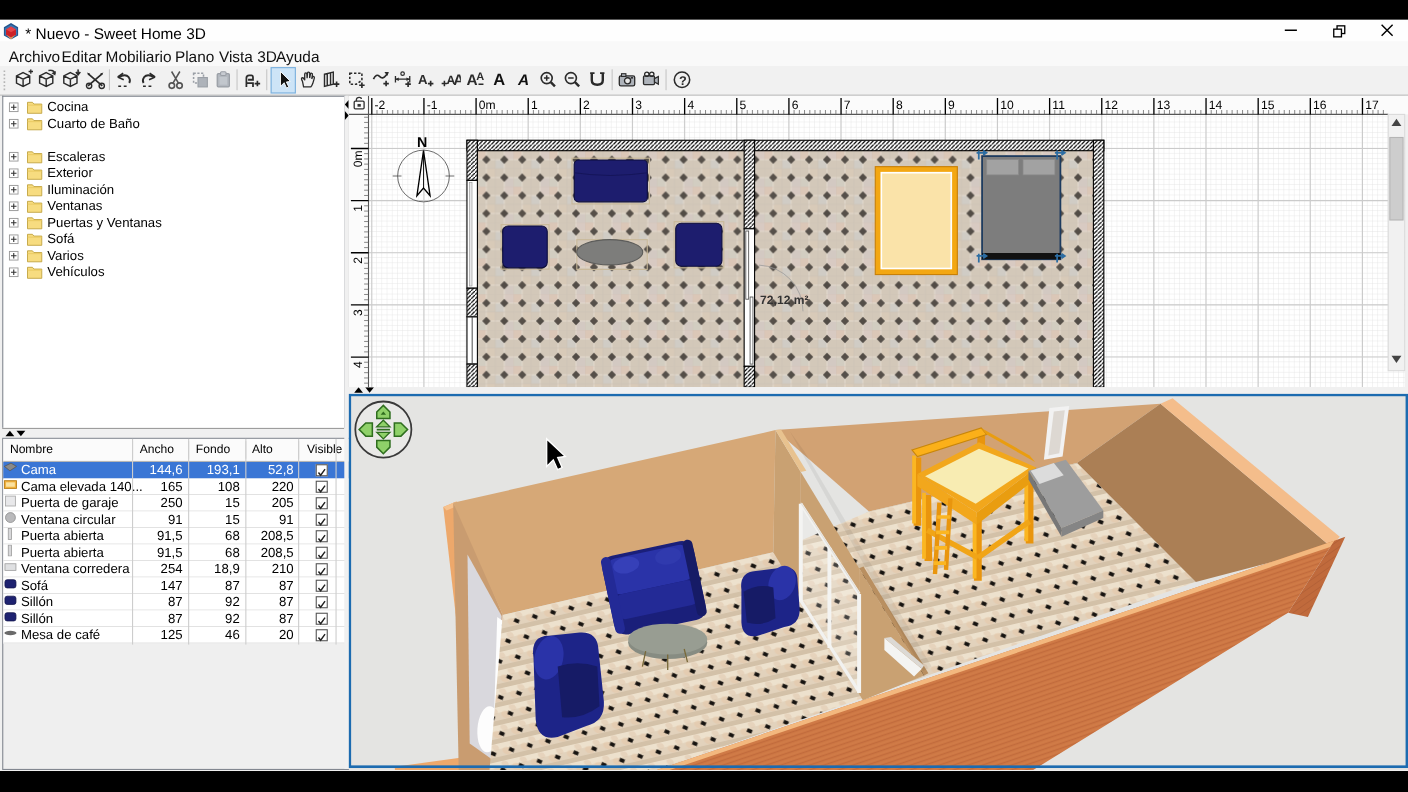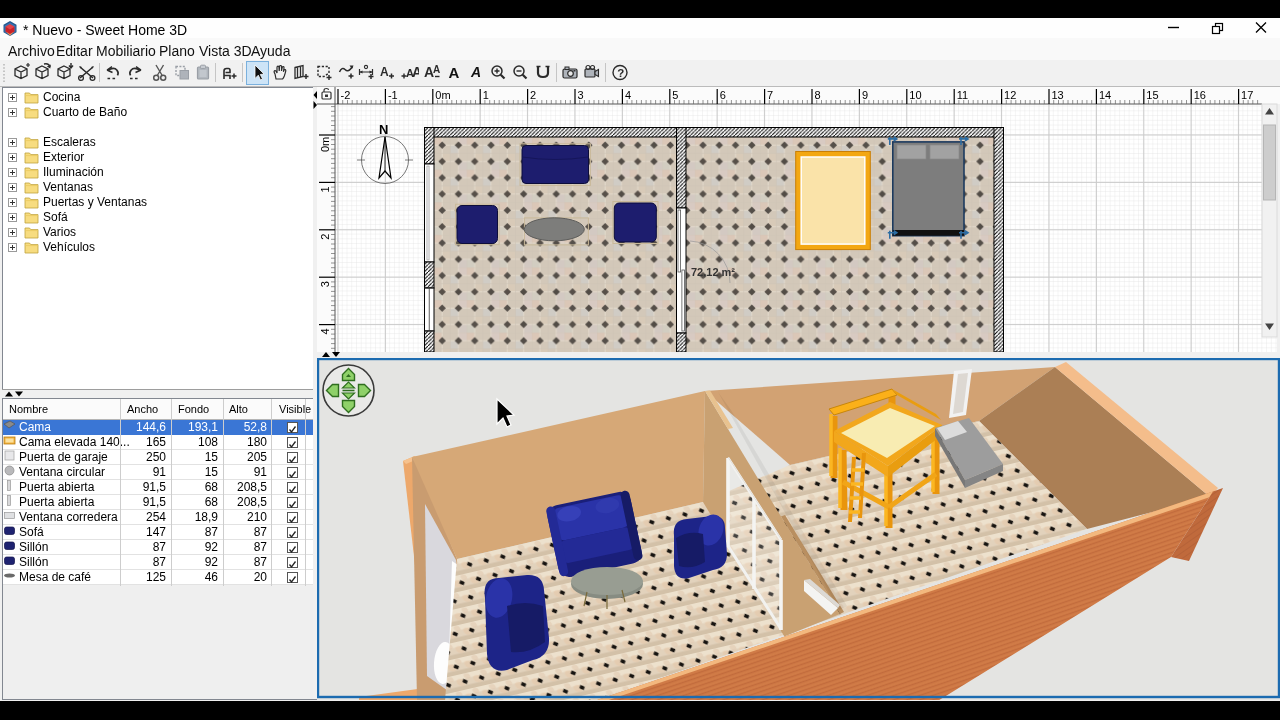--- a/index.html
+++ b/index.html
@@ -337,21 +337,21 @@
           </svg></div>
       </div>
       <div class="row rline" style="top:36px">
         <svg class="abs cicon" width="13" height="11">
           <rect x="1" y="2" width="11" height="7" fill="#f2b23e" stroke="#b97d14" stroke-width="0.8"></rect>
           <rect x="2.5" y="3.5" width="8" height="4" fill="#fbe2a0"></rect>
         </svg>
         <div class="cname">Cama elevada 140...</div>
         <div class="num" style="left:70px;width:93px">165</div>
         <div class="num" style="left:122px;width:93px">108</div>
-        <div class="num" style="left:170px;width:94px">180</div>
+        <div class="num" style="left:170px;width:94px">220</div>
         <div class="cb"><svg width="9" height="9">
             <path d="M1.5 4.5 L3.5 7 L7.5 1.5" fill="none" stroke="#222" stroke-width="1.3"></path>
           </svg></div>
       </div>
       <div class="row rline" style="top:51px">
         <svg class="abs cicon" width="13" height="11">
           <rect x="2" y="1" width="9" height="9" fill="#e8e8ea" stroke="#aaa" stroke-width="0.8"></rect>
         </svg>
         <div class="cname">Puerta de garaje</div>
         <div class="num" style="left:70px;width:93px">250</div>

